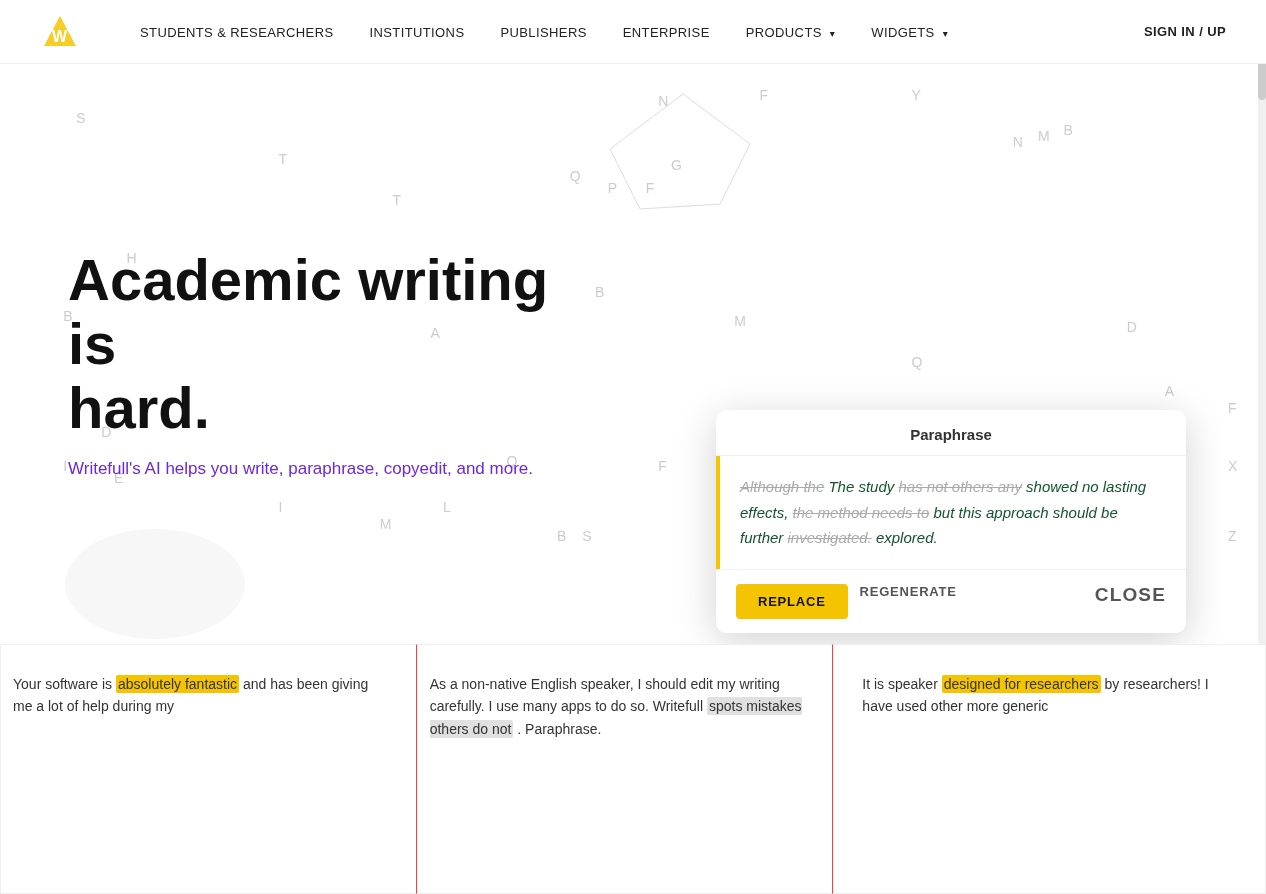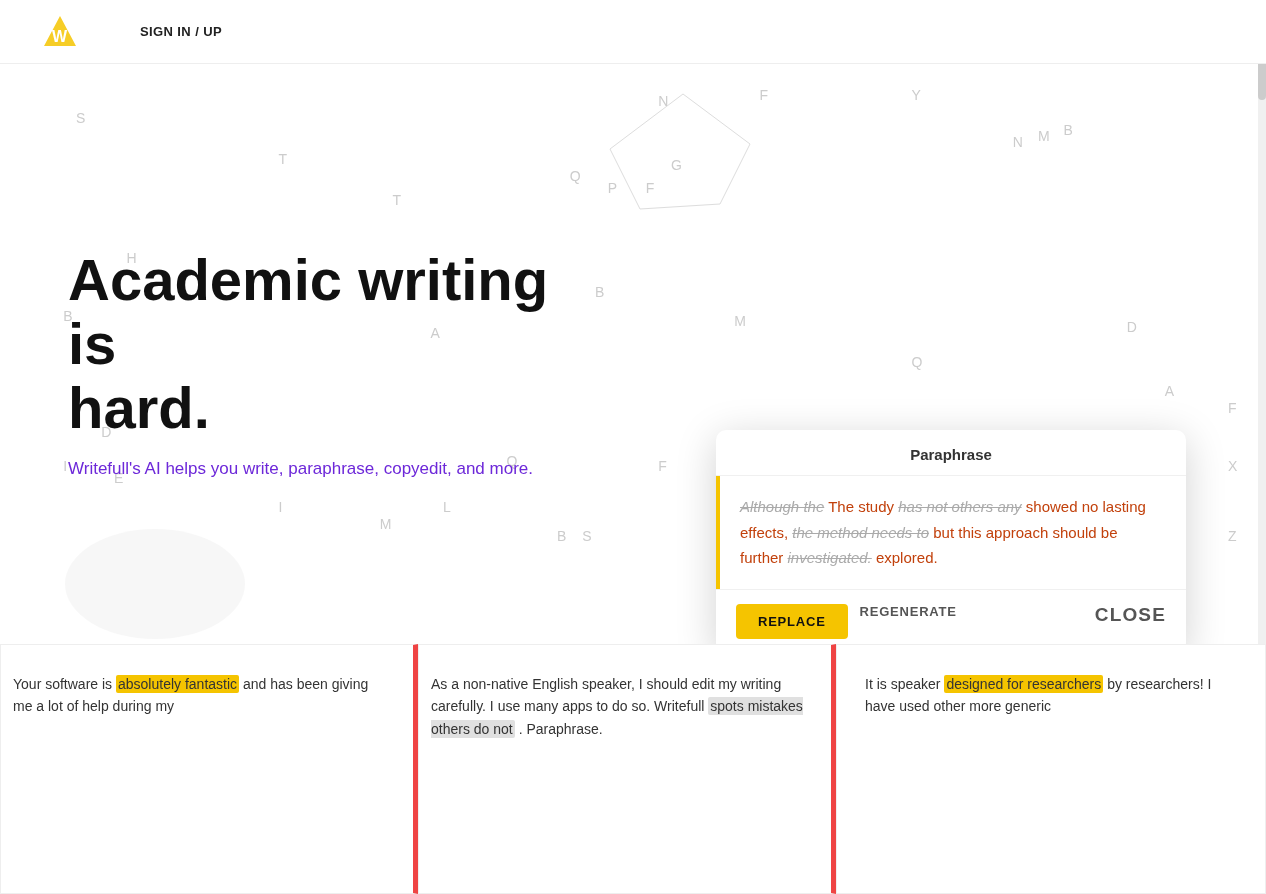--- a/index.html
+++ b/index.html
@@ -102,21 +102,21 @@
     .hero p {
       font-size: 17px;
       color: #6d28d9;
       max-width: 480px;
       margin-bottom: 30px;
     }
 
     
     .paraphrase-popup {
       position: absolute;
-      top: 302px;
+      top: 282px;
       right: 80px;
       width: 470px;
       background: #fff;
       border-radius: 10px;
       box-shadow: 0 8px 40px rgba(0,0,0,0.18);
       padding: 0;
       z-index: 20;
       overflow: hidden;
     }
     .popup-header {
@@ -141,21 +141,22 @@
       bottom: 0;
       width: 4px;
       background: #f5c400;
     }
     .popup-body .strikethrough {
       text-decoration: line-through;
       color: #aaa;
       font-style: italic;
     }
     .popup-body .normal {
-      color: #c2410c;
+      color: #14532d;
+      font-style: italic;
     }
     .popup-footer {
       display: flex;
       align-items: flex-start;
       padding: 14px 20px;
       gap: 12px;
       border-top: 1px solid #f0f0f0;
     }
     .btn-replace {
       background: #f5c400;
@@ -204,21 +205,21 @@
       flex: 1;
       background: #fff;
       border: 1px solid #eee;
       padding: 28px 28px;
       font-size: 14px;
       color: #333;
       line-height: 1.6;
       position: relative;
     }
     .testimonial-card:not(:last-child) {
-      border-right: 5px solid #ef4444;
+      border-right: 1px solid #ef4444;
       padding-left: 12px;
     }
     .highlight-yellow {
       background: #f5c400;
       padding: 1px 2px;
       border-radius: 2px;
     }
     .highlight-gray {
       background: #e0e0e0;
       padding: 1px 2px;
@@ -246,20 +247,46 @@
 </head>
 <body>
 
 <nav>
   <div class="nav-logo">
     <svg viewBox="0 0 40 40" xmlns="http://www.w3.org/2000/svg">
       <polygon points="20,4 36,34 4,34" fill="#f5c400" opacity="0.85"></polygon>
       <text x="12" y="30" font-size="16" font-weight="900" fill="#fff">W</text>
     </svg>
   </div>
+  <ul class="nav-links">
+    <li>
+      <a href="#">STUDENTS &amp; RESEARCHERS</a>
+    </li>
+    <li>
+      <a href="#">INSTITUTIONS</a>
+    </li>
+    <li>
+      <a href="#">PUBLISHERS</a>
+    </li>
+    <li>
+      <a href="#">ENTERPRISE</a>
+    </li>
+    <li>
+      <a href="#">
+        <span>PRODUCTS</span>
+        <span class="arrow">▾</span>
+      </a>
+    </li>
+    <li>
+      <a href="#">
+        <span>WIDGETS</span>
+        <span class="arrow">▾</span>
+      </a>
+    </li>
+  </ul>
   <a href="#" class="nav-signin">SIGN IN / UP</a>
 </nav>
 
 <div class="hero-bg">
   <div class="bg-letters" id="bg-letters-container">
       <span class="bg-letter" style="top: 8%; left: 6%;">S</span>
       <span class="bg-letter" style="top: 5%; left: 52%;">N</span>
       <span class="bg-letter" style="top: 4%; left: 60%;">F</span>
       <span class="bg-letter" style="top: 4%; left: 72%;">Y</span>
       <span class="bg-letter" style="top: 15%; left: 22%;">T</span>

